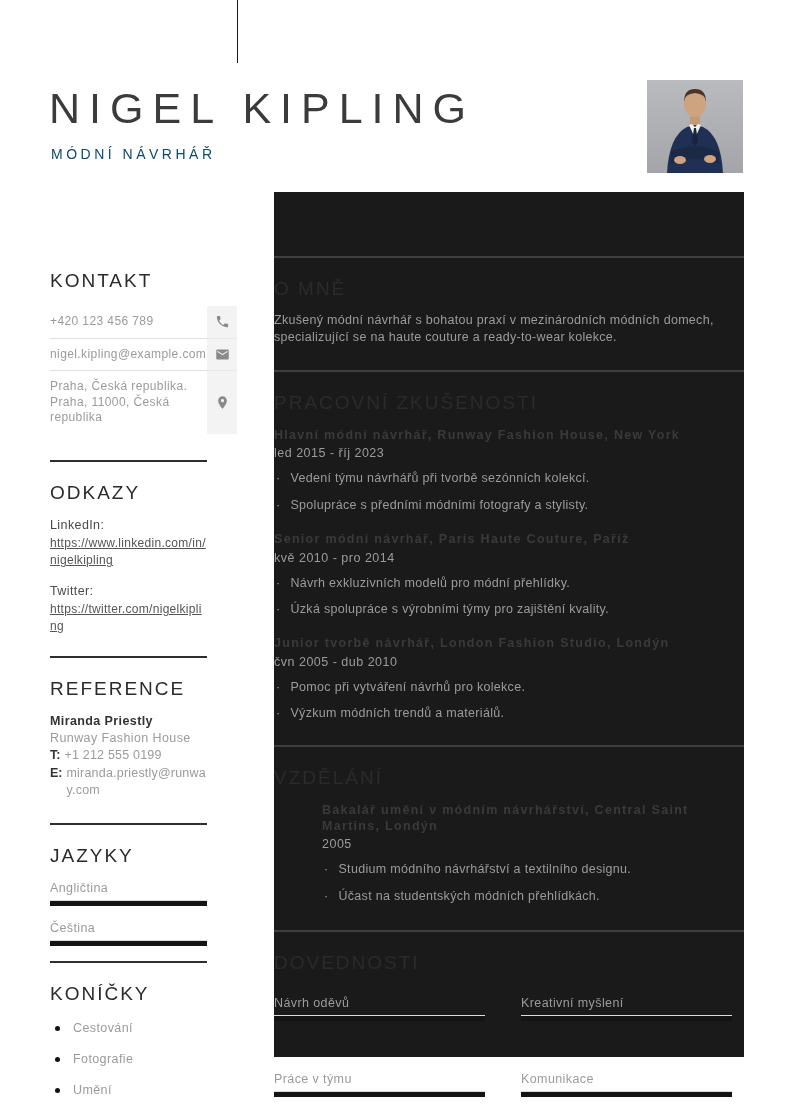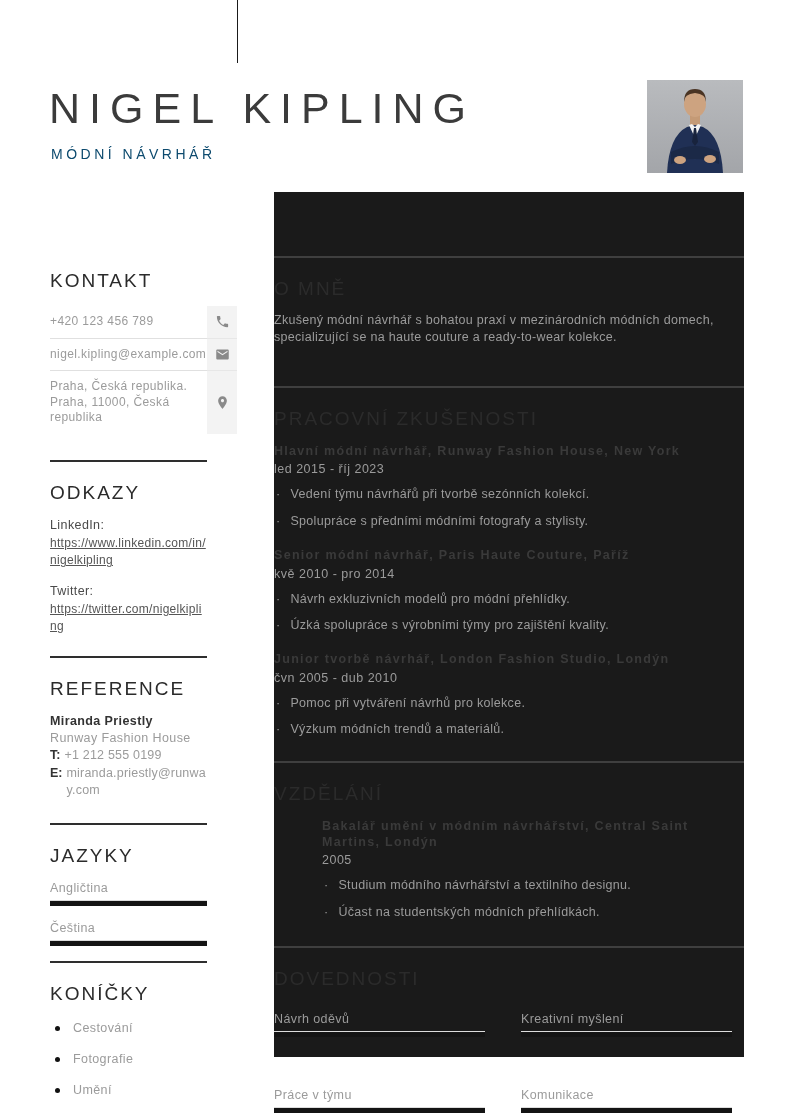--- a/index.html
+++ b/index.html
@@ -76,21 +76,21 @@
   .hobby .h-label{color:#9b9b9b;font-size:12.5px;letter-spacing:0.4px;}
 
   
   .main{position:absolute;left:274px;top:256px;width:470px;}
   .rule{height:2px;background:#3f3f3f;width:100%;}
   .main-h{
     font-size:19px;letter-spacing:2px;color:#2b2b2b;font-weight:400;
     margin:20px 0 12px 0;
   }
   .about-text{
-    color:#9b9b9b;font-size:12.5px;letter-spacing:0.3px;line-height:1.35;margin:0 0 40px 0;
+    color:#9b9b9b;font-size:12.5px;letter-spacing:0.3px;line-height:1.35;margin:0 0 24px 0;
   }
   .job{margin-bottom:19px;}
   .job-title,.edu-title{
     font-weight:bold;color:#3a3a3a;font-size:12.5px;letter-spacing:1.3px;line-height:1.25;
   }
   .job-dates{color:#9b9b9b;font-size:12.5px;letter-spacing:0.5px;margin-top:3px;}
   .bullet{display:flex;color:#9b9b9b;font-size:12.5px;letter-spacing:0.3px;margin-top:10px;line-height:1.3;}
   .bullet .b-dot{margin:0 10px 0 2px;flex:none;color:#9b9b9b;}
   .skills-grid{
     display:grid;grid-template-columns:211px 211px;column-gap:48px;row-gap:2px;

